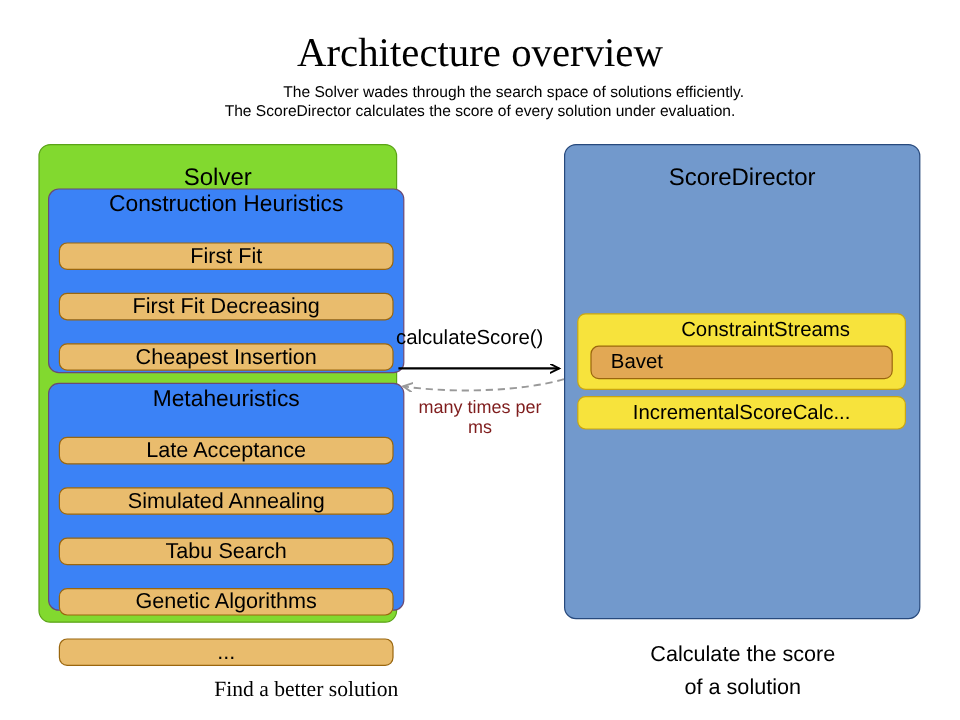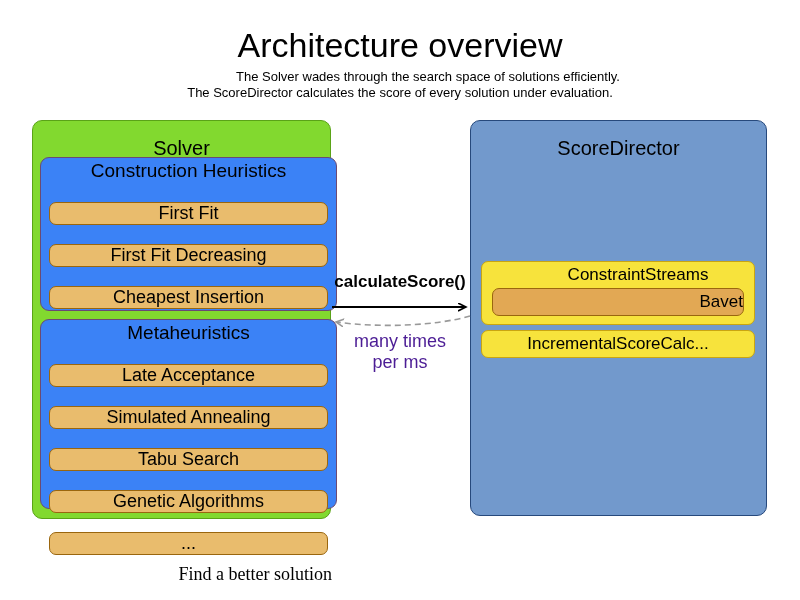--- a/index.html
+++ b/index.html
@@ -1,21 +1,21 @@
 <!DOCTYPE html>
 <html><head>
 <meta charset="utf-8">
 <style>
   html, body { margin: 0; padding: 0; background: #ffffff; }
   body { width: 800px; height: 600px; font-family: "Liberation Sans", sans-serif; color: #000; }
   .stage { position: relative; width: 800px; height: 600px; overflow: hidden; }
 
   
   .title { position: absolute; top: 26px; left: 0; width: 800px; text-align: center;
-           font-size: 34px; font-weight: 400; letter-spacing: 0px; }
+           font-size: 34px; font-weight: 400; letter-spacing: 0px; font-family: Liberation Serif, serif; }
   .subtitle { position: absolute; left: 0; width: 800px; text-align: center; font-size: 13px; }
   .subtitle.s1 { top: 69px; margin-left: 28px; }
   .subtitle.s2 { top: 85px; }
 
   
   .solver-box { position: absolute; left: 32px; top: 120px; width: 297px; height: 397px;
                 background: #82d92f; border: 1.5px solid #5aa317; border-radius: 10px; }
   .box-title { text-align: center; font-size: 20px; padding-top: 16px; }
 
   .group { position: absolute; left: 7px; width: 279px; background: #3b82f6;
@@ -31,28 +31,28 @@
   
   .director-box { position: absolute; left: 470px; top: 120px; width: 295px; height: 394px;
                   background: #7299cc; border: 1.5px solid #27497c; border-radius: 10px; }
   .calc { position: absolute; left: 10px; width: 272px; background: #f7e33c;
           border: 1.5px solid #c9a511; border-radius: 7px; text-align: center; font-size: 17px; }
   .calc.easy { top: 109px; height: 26px; line-height: 26px; }
   .calc.streams { top: 140px; height: 62px; }
   .calc.streams .calc-label { line-height: 25px; margin-left: 40px; }
   .calc.incremental { top: 209px; height: 26px; line-height: 26px; }
   .bavet { margin: 1px 10px 0 10px; height: 26px; line-height: 26px; background: #e2a854;
-           border: 1.5px solid #9a660e; border-radius: 7px; text-align: right; font-size: 17px; }
+           border: 1.5px solid #9a660e; border-radius: 7px; text-align: left; font-size: 17px; padding-left: 16px; }
 
   
-  .arrow-label { position: absolute; left: 330px; top: 272px; width: 140px; text-align: center;
-                 font-size: 17px; font-weight: bold; }
+  .arrow-label { position: absolute; left: 330px; top: 272px; width: 140px; 
+                 font-size: 17px; }
   .arrow-svg { position: absolute; left: 320px; top: 298px; width: 160px; height: 45px; }
   .return-label { position: absolute; left: 340px; top: 331px; width: 120px; text-align: center;
-                  font-size: 18px; color: #4c1d95; }
+                  font-size: 15px; color: #7f1d1d; }
 
   
   .caption-left { position: absolute; left: 32px; top: 564px; width: 300px; text-align: right;
                   font-size: 18px; font-family: Liberation Serif, serif; }
   .caption-right { position: absolute; left: 470px; top: 532px; width: 298px; text-align: center;
                    font-size: 18px; line-height: 27px; }
 </style>
 </head>
 <body>
 
@@ -106,14 +106,18 @@
         <path d="M0,0 L8,4 L0,8" fill="none" stroke="#999999" stroke-width="1.6"></path>
       </marker>
     </defs>
     <line x1="12" y1="9" x2="146" y2="9" stroke="#000" stroke-width="2" marker-end="url(#ah-right)"></line>
     <path d="M 150,18 C 115,28 60,30 16,24" fill="none" stroke="#999999" stroke-width="1.6" stroke-dasharray="6,4" marker-end="url(#ah-left)"></path>
   </svg>
 
   <div class="return-label">many times per ms</div>
 
   <div class="caption-left">Find a better solution</div>
+  <div class="caption-right">
+    <div>Calculate the score</div>
+    <div>of a solution</div>
+  </div>
 
 </div>
 
 </body></html>

